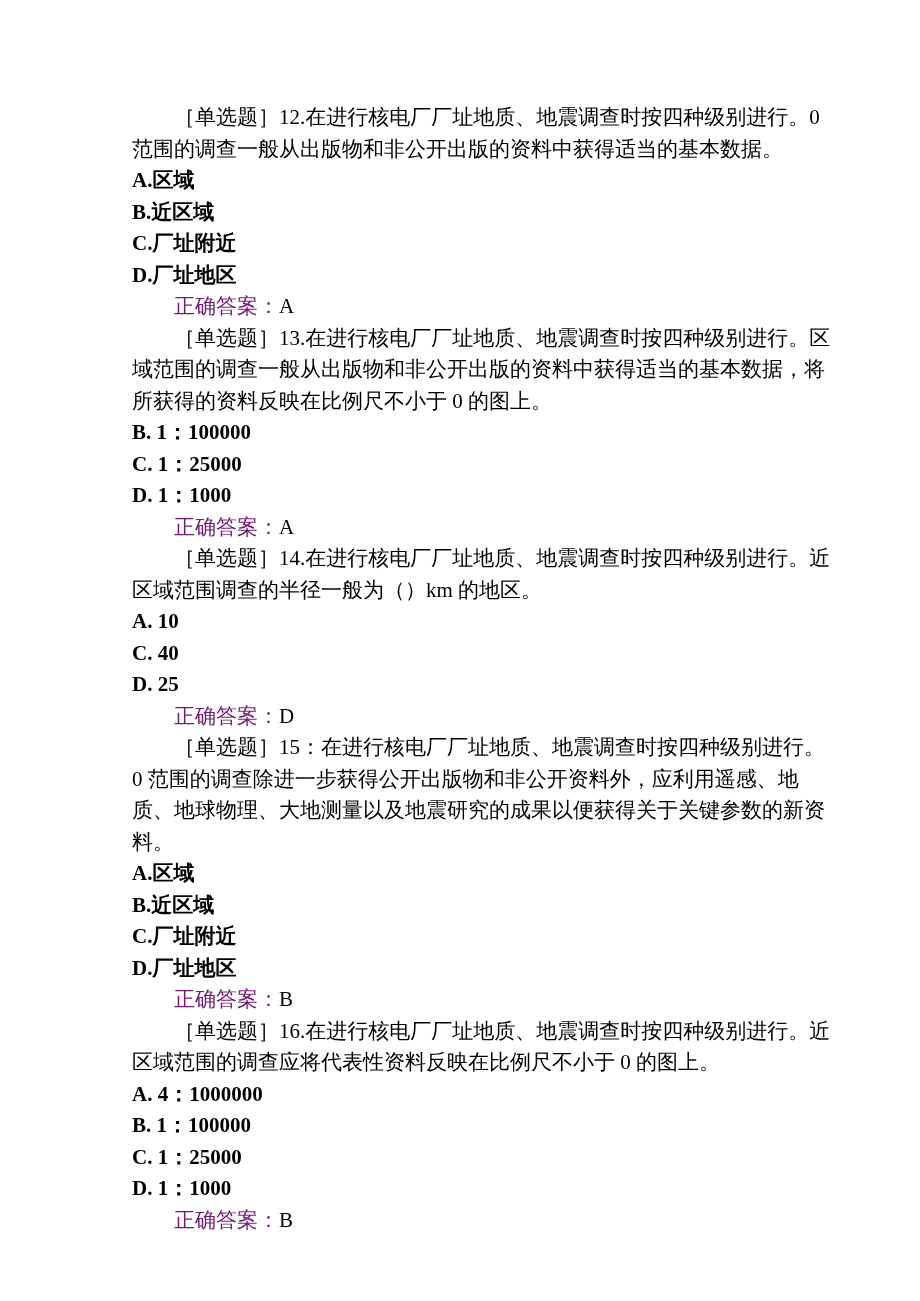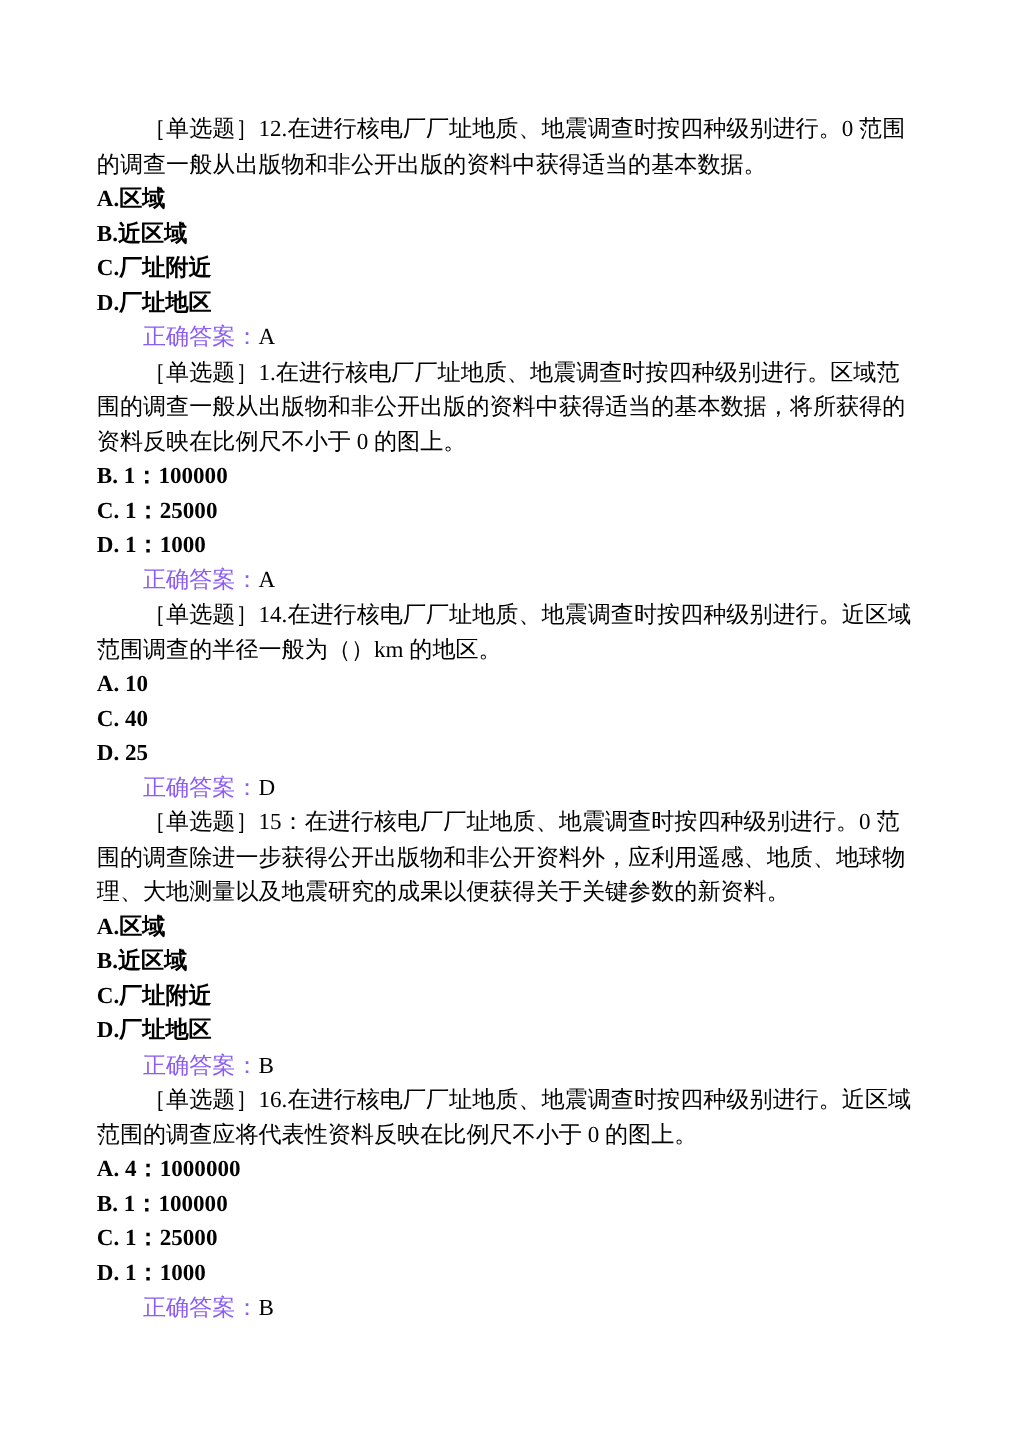--- a/index.html
+++ b/index.html
@@ -11,36 +11,37 @@
       line-height: 1.5;
       color: #000000;
     }
     .page {
       width: 920px;
       box-sizing: border-box;
       padding: 102px 88px 60px 88px;
     }
     .question {
       margin-bottom: 0;
+      margin-left: 44px;
     }
     .question-text {
       text-indent: 2em;
       margin: 0;
     }
     .option {
       margin: 0;
       padding-left: 0;
       font-weight: bold;
     }
     .answer {
       margin: 0;
       text-indent: 2em;
     }
     .answer-label {
-      color: #8b5cf6;
+      color: #701a75;
     }
     .answer-value {
       color: #000000;
     }
   </style>
 </head>
 <body>
 
 <div class="page">
 
@@ -52,21 +53,21 @@
     <p class="option">B.近区域</p>
     <p class="option">C.厂址附近</p>
     <p class="option">D.厂址地区</p>
     <p class="answer">
       <span class="answer-label">正确答案：</span><span class="answer-value">A</span>
     </p>
   </div>
 
   <div class="question">
     <p class="question-text">
-      <span>［单选题］1.</span><span>在进行核电厂厂址地质、地震调查时按四种级别进行。区域范围的调查一般从出版物和非公开出版的资料中获得适当的基本数据，将所获得的资料反映在比例尺不小于 0 的图上。</span>
+      <span>［单选题］13.</span><span>在进行核电厂厂址地质、地震调查时按四种级别进行。区域范围的调查一般从出版物和非公开出版的资料中获得适当的基本数据，将所获得的资料反映在比例尺不小于 0 的图上。</span>
     </p>
     <p class="option">B. 1：100000</p>
     <p class="option">C. 1：25000</p>
     <p class="option">D. 1：1000</p>
     <p class="answer">
       <span class="answer-label">正确答案：</span><span class="answer-value">A</span>
     </p>
   </div>
 
   <div class="question">

